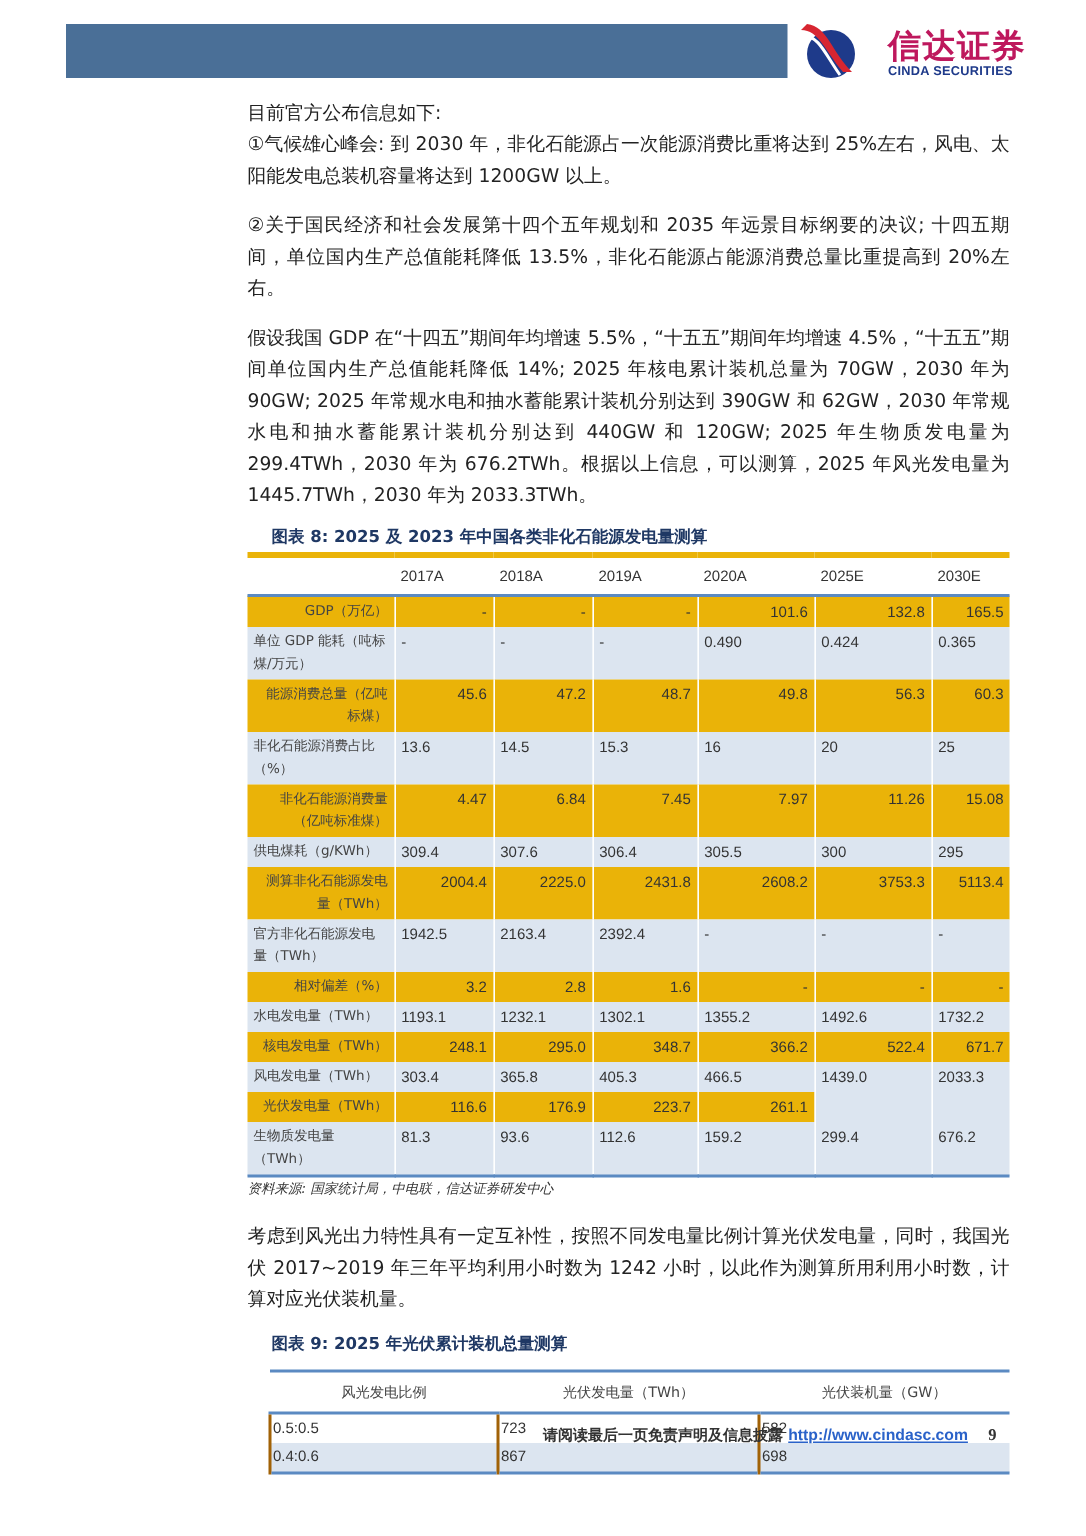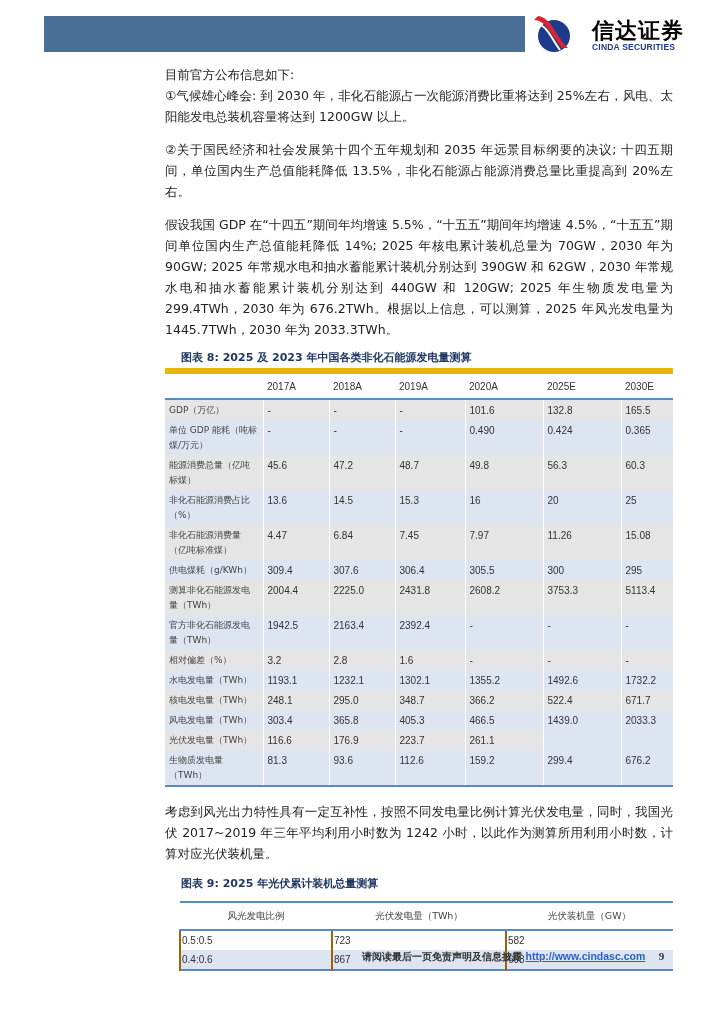--- a/index.html
+++ b/index.html
@@ -9,50 +9,50 @@
     color: #1a1a1a;
   }
   .header-bar {
     position: absolute; left: 44px; top: 16px; width: 481px; height: 36px;
     background: #4a6f97;
   }
   .logo { position: absolute; left: 532px; top: 14px; width: 180px; height: 40px; }
   .logo-mark { position: absolute; left: 0; top: 0; width: 40px; height: 40px; }
   .logo-cn {
     position: absolute; left: 60px; top: 2px; font-size: 22px; font-weight: bold;
-    color: #000000; letter-spacing: 1px; font-family: "DejaVu Sans", sans-serif;
+    color: #be185d; letter-spacing: 1px; font-family: "DejaVu Sans", sans-serif;
   }
   .logo-en {
     position: absolute; left: 60px; top: 28px; font-size: 8.5px; font-weight: bold;
     color: #1e3a8a; letter-spacing: 0.2px;
   }
   .content { position: absolute; left: 165px; top: 60px; width: 508px; }
   p.body {
     margin: 0; font-size: 12.5px; line-height: 21px; color: #222;
     font-family: "DejaVu Sans", sans-serif; text-align: justify;
   }
   .fig-title {
     font-size: 11px; font-weight: bold; color: #1f3864;
     font-family: "DejaVu Sans", sans-serif; margin: 0; padding-left: 16px;
   }
   table.t8 {
     border-collapse: collapse; width: 508px; font-size: 10px; color: #333;
-    border-top: 6px solid #eab308; border-bottom: 2px solid #5b8ac2;
+    border-top: 4px solid #eab308; border-bottom: 2px solid #5b8ac2;
   }
   table.t8 th {
     font-weight: normal; text-align: left; height: 24px; padding: 0 4px;
     border-bottom: 2px solid #5b8ac2; font-size: 10px; color: #333;
   }
   table.t8 td {
     vertical-align: top; padding: 3px 4px 2px 4px; line-height: 15px;
     border-left: 1px solid #ffffff;
   }
   table.t8 td:first-child { border-left: none; font-family: "DejaVu Sans", sans-serif; font-size: 9px; color: #444; }
   table.t8 tr.shade td { background: #dce5f0; }
-  table.t8 tr.plain td { background: #e5e5e5; }
+  table.t8 tr.plain td { background: #eab308; text-align: right; }
   table.t8 td.shade { background: #dce5f0 !important; vertical-align: top; }
   .source {
     font-size: 9px; font-style: italic; color: #333; font-family: "DejaVu Sans", sans-serif;
     margin-top: 1px;
   }
   table.t9 {
     border-collapse: collapse; width: 494px; margin-left: 14px; font-size: 10px; color: #333;
     border-top: 2px solid #5b8ac2; border-bottom: 2px solid #5b8ac2;
   }
   table.t9 th {
@@ -221,20 +221,21 @@
         <td>生物质发电量（TWh）</td>
         <td>81.3</td>
         <td>93.6</td>
         <td>112.6</td>
         <td>159.2</td>
         <td>299.4</td>
         <td>676.2</td>
       </tr>
     </tbody>
   </table>
+  <div class="source">资料来源: 国家统计局，中电联，信达证券研发中心</div>
 
   <p class="body" style="margin-top:14px;">考虑到风光出力特性具有一定互补性，按照不同发电量比例计算光伏发电量，同时，我国光伏 2017~2019 年三年平均利用小时数为 1242 小时，以此作为测算所用利用小时数，计算对应光伏装机量。</p>
 
   <div class="fig-title" style="margin-top:12px;">图表 9:   2025 年光伏累计装机总量测算</div>
   <table class="t9" style="margin-top:10px;">
     <thead>
       <tr>
         <th style="width:150px;">风光发电比例</th>
         <th style="width:172px;">光伏发电量（TWh）</th>
         <th>光伏装机量（GW）</th>

